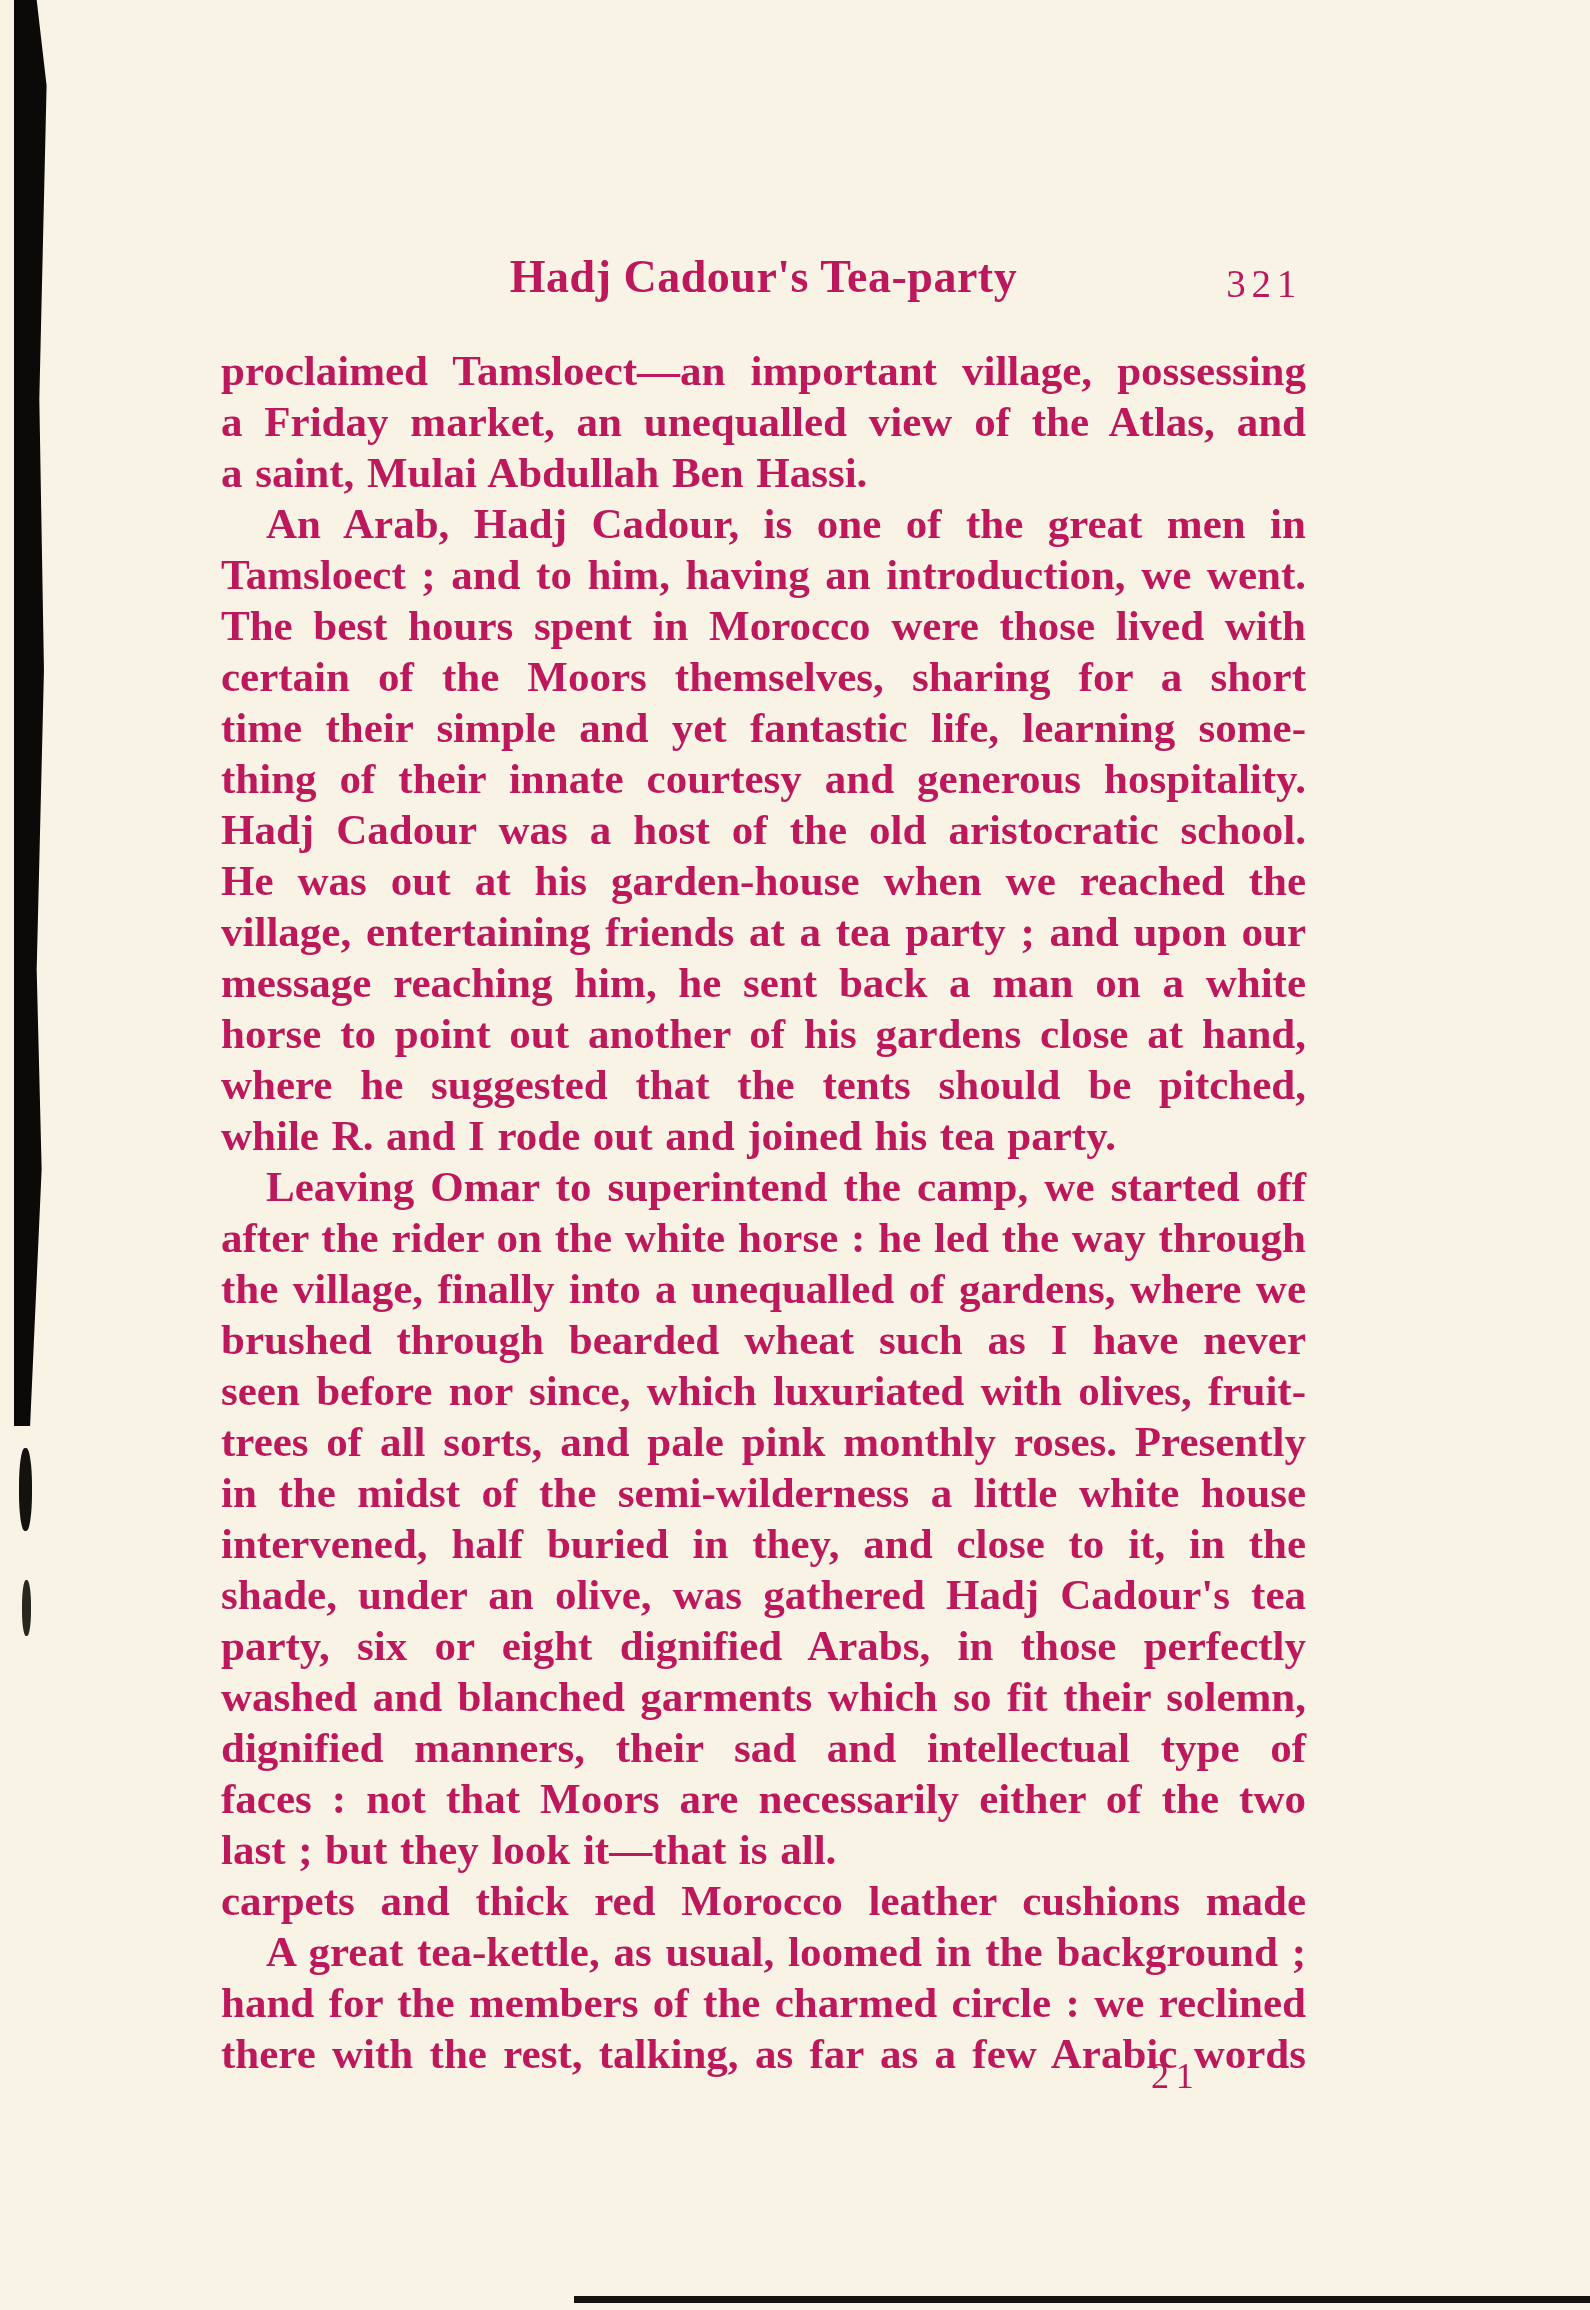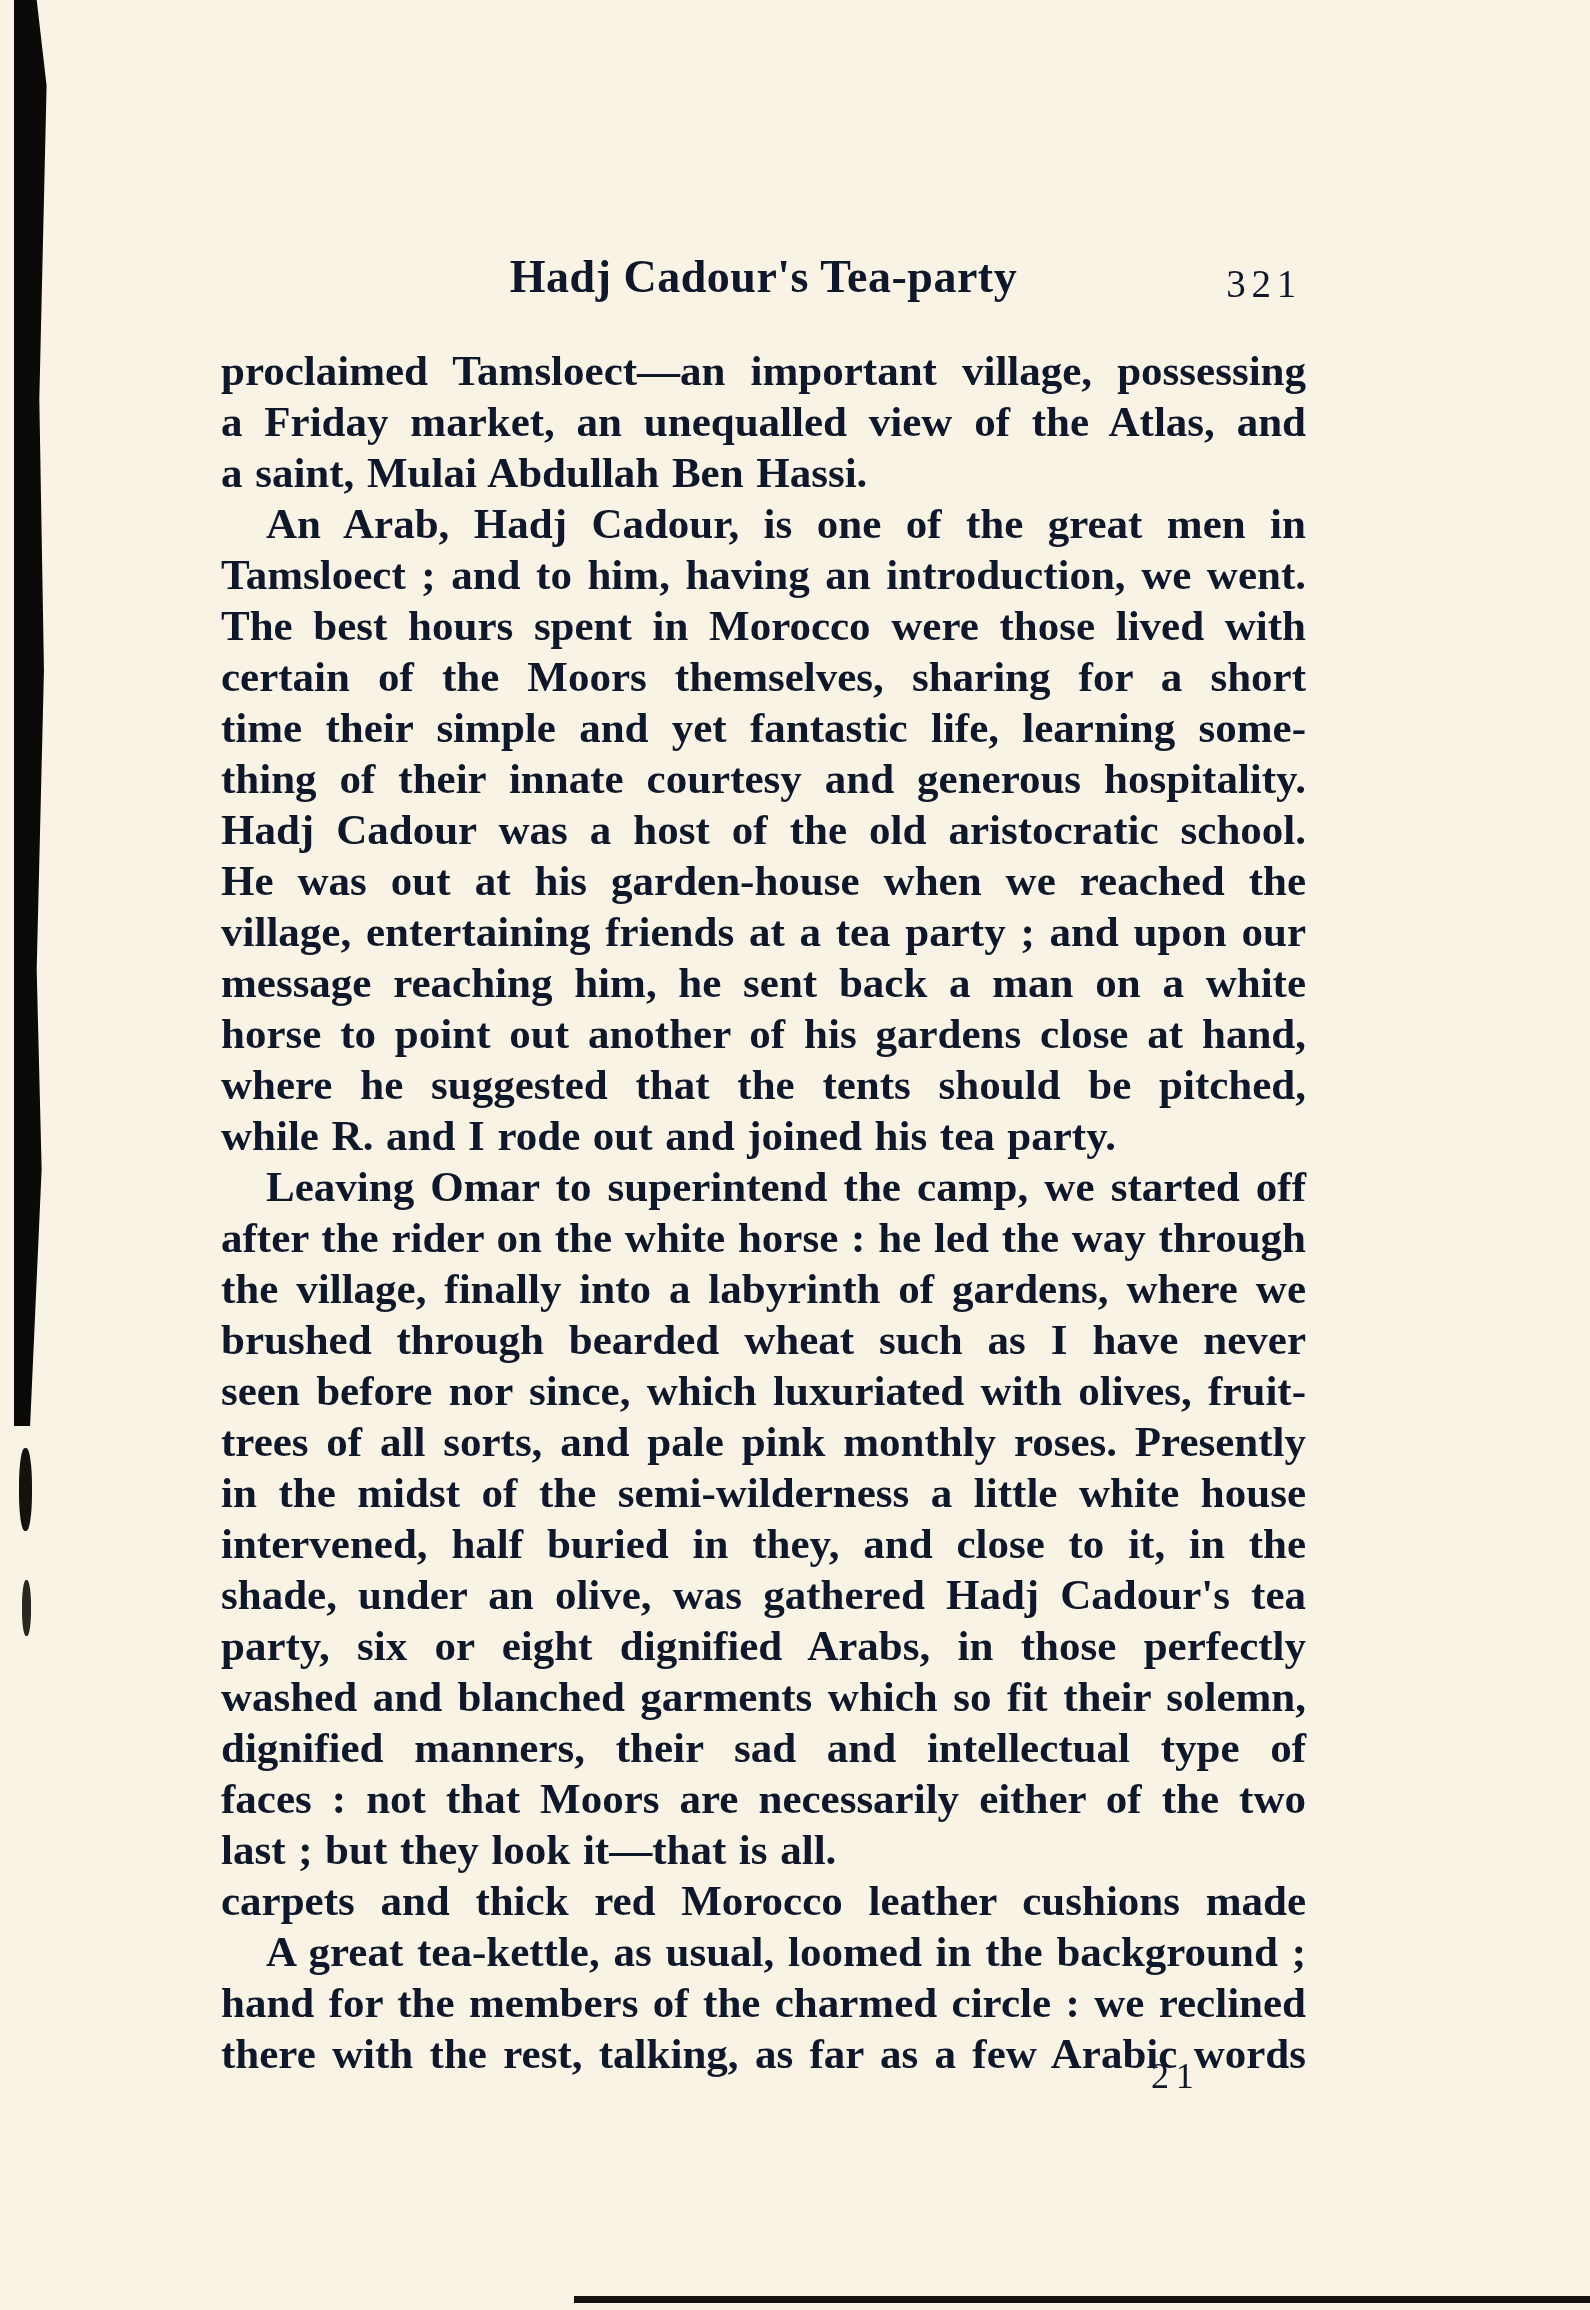--- a/index.html
+++ b/index.html
@@ -3,21 +3,21 @@
 <meta charset="utf-8">
 <style>
   html, body { margin: 0; padding: 0; background: #777; }
   .page {
     position: relative;
     width: 1590px;
     height: 2310px;
     margin: 0 auto;
     background: #f8f3e4;
     font-family: "Liberation Serif", "DejaVu Serif", serif;
-    color: #0f172a;
+    color: #be185d;
     overflow: hidden;
   }
   
   .binding-bar {
     position: absolute;
     left: 13.6px; top: 0;
     width: 33px; height: 1426px;
     background: #0b0a08;
     clip-path: polygon(0 0, 70% 0, 100% 6%, 78% 28%, 92% 47%, 70% 68%, 85% 82%, 50% 100%, 0 100%);
   }
@@ -110,21 +110,21 @@
           <div class="line">He was out at his garden-house when we reached the</div>
           <div class="line">village, entertaining friends at a tea party ; and upon our</div>
           <div class="line">message reaching him, he sent back a man on a white</div>
           <div class="line">horse to point out another of his gardens close at hand,</div>
           <div class="line">where he suggested that the tents should be pitched,</div>
           <div class="line no-just">while R. and I rode out and joined his tea party.</div>
         </div>
         <div>
           <div class="line indent">Leaving Omar to superintend the camp, we started off</div>
           <div class="line">after the rider on the white horse : he led the way through</div>
-          <div class="line">the village, finally into a labyrinth of gardens, where we</div>
+          <div class="line">the village, finally into a unequalled of gardens, where we</div>
           <div class="line">brushed through bearded wheat such as I have never</div>
           <div class="line">seen before nor since, which luxuriated with olives, fruit-</div>
           <div class="line">trees of all sorts, and pale pink monthly roses.  Presently</div>
           <div class="line">in the midst of the semi-wilderness a little white house</div>
           <div class="line">intervened, half buried in they, and close to it, in the</div>
           <div class="line">shade, under an olive, was gathered Hadj Cadour's tea</div>
           <div class="line">party, six or eight dignified Arabs, in those perfectly</div>
           <div class="line">washed and blanched garments which so fit their solemn,</div>
           <div class="line">dignified manners, their sad and intellectual type of</div>
           <div class="line">faces : not that Moors are necessarily either of the two</div>

